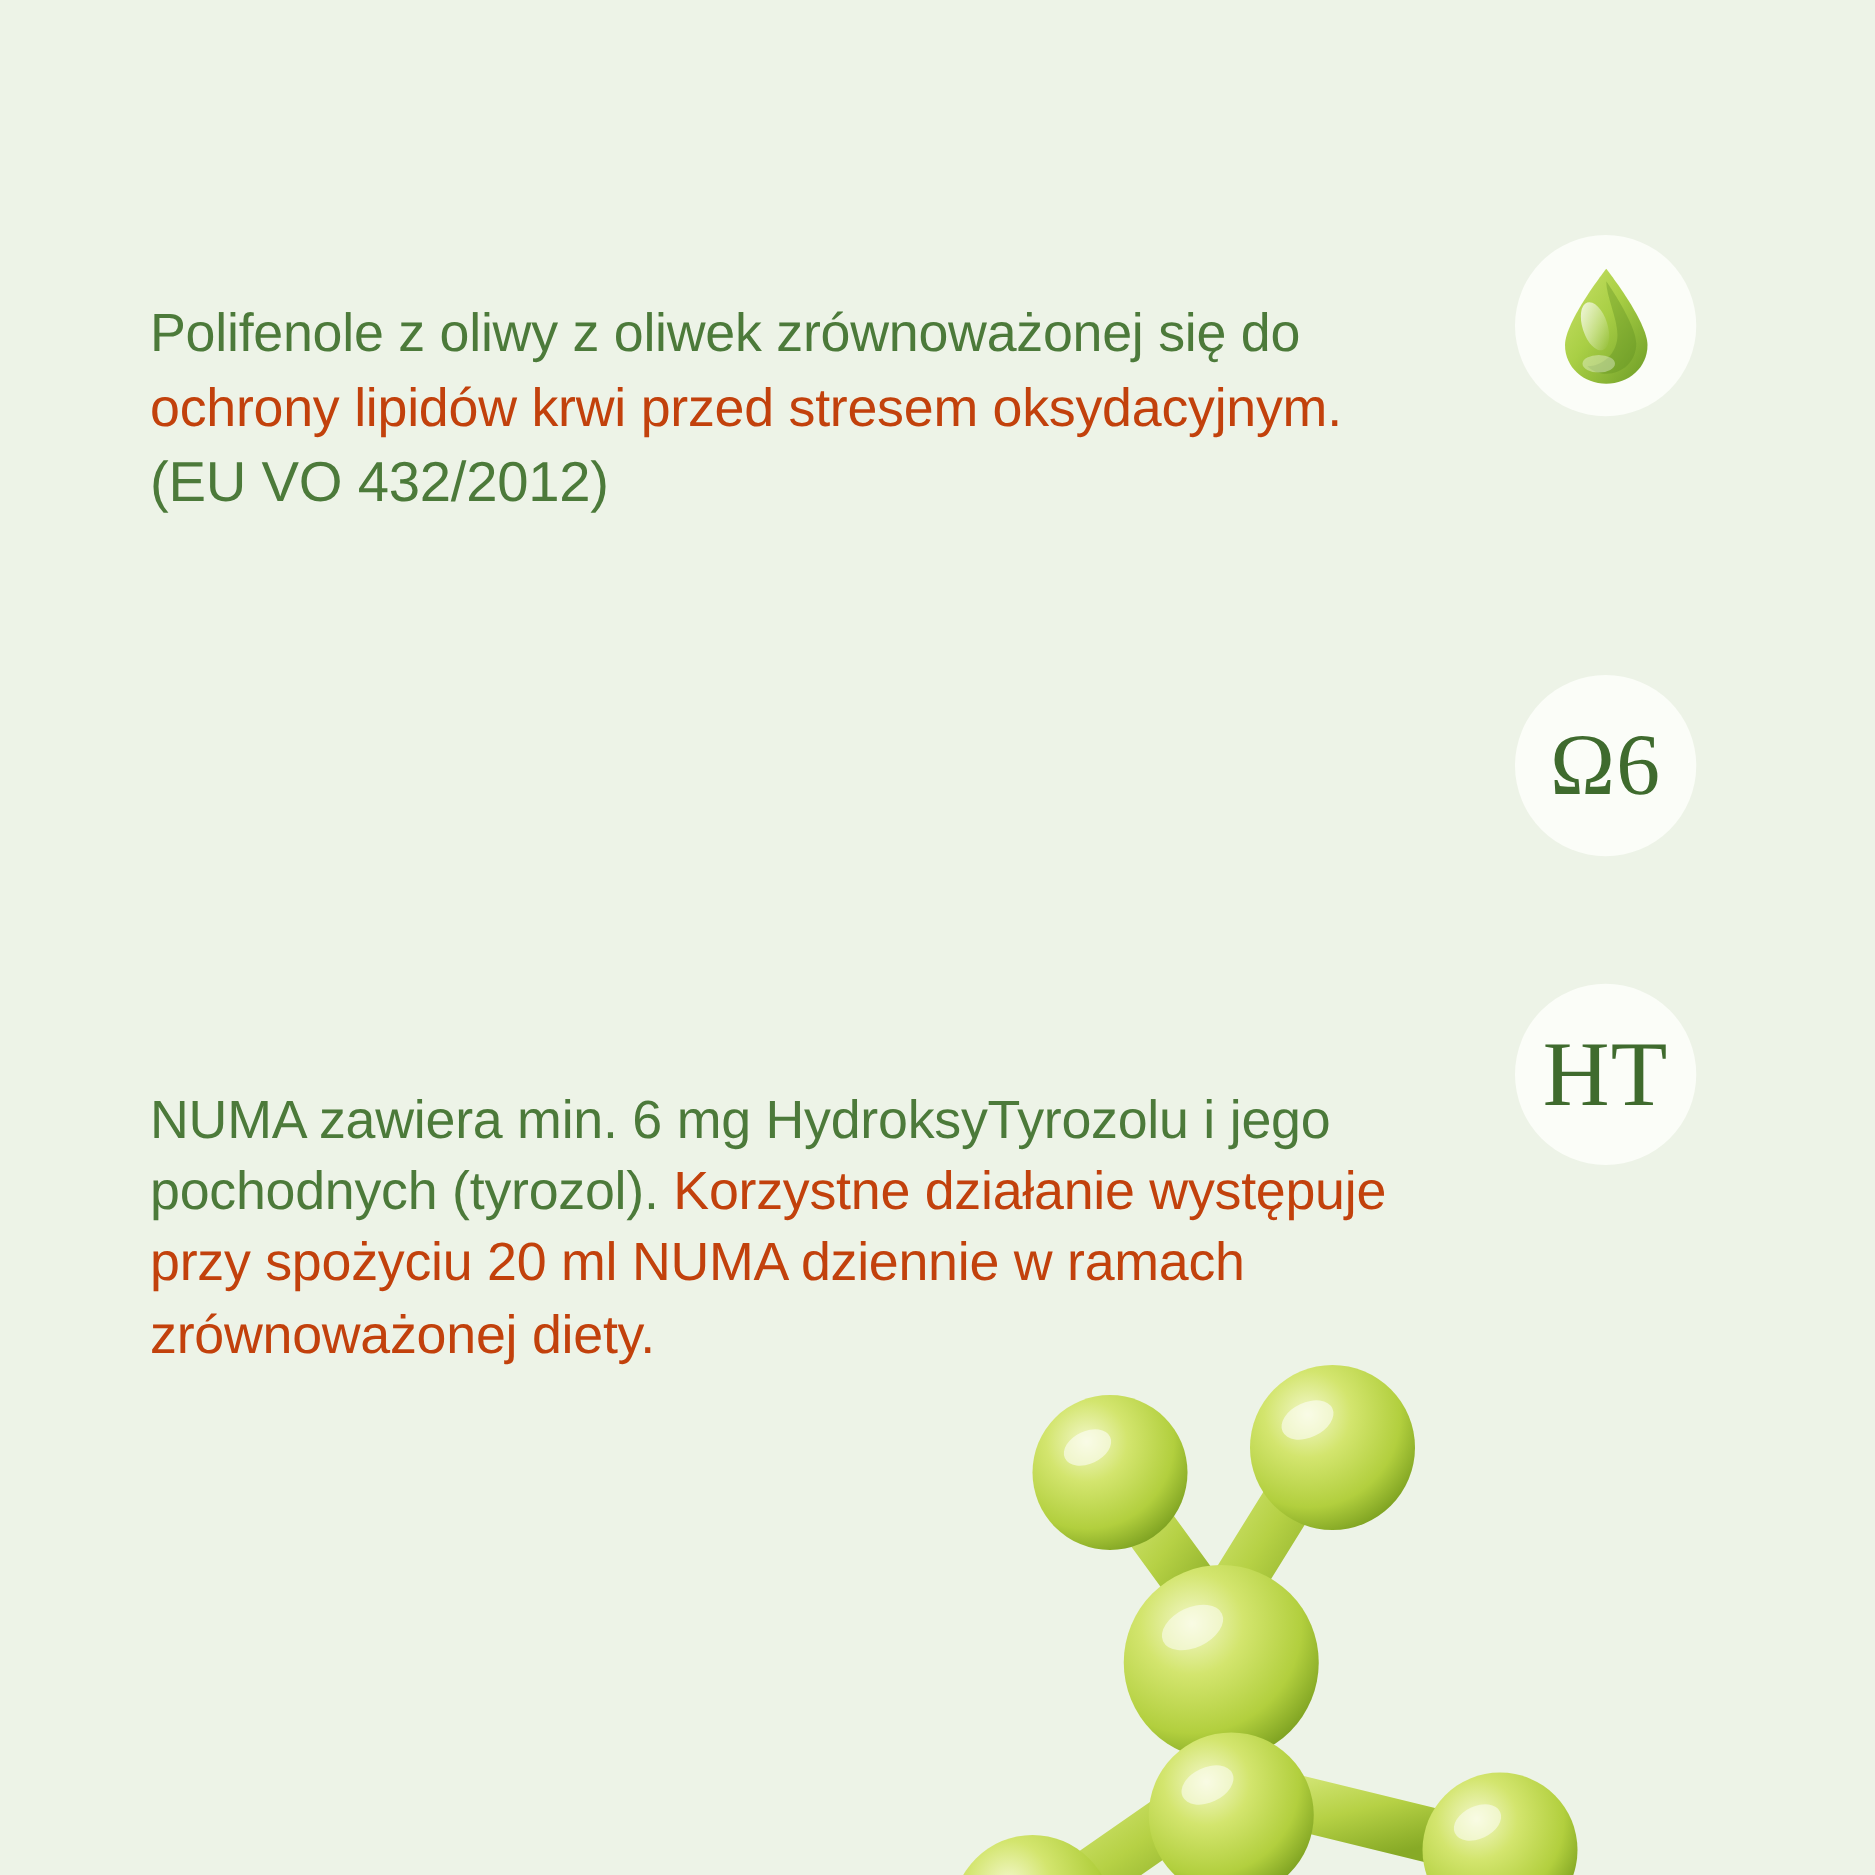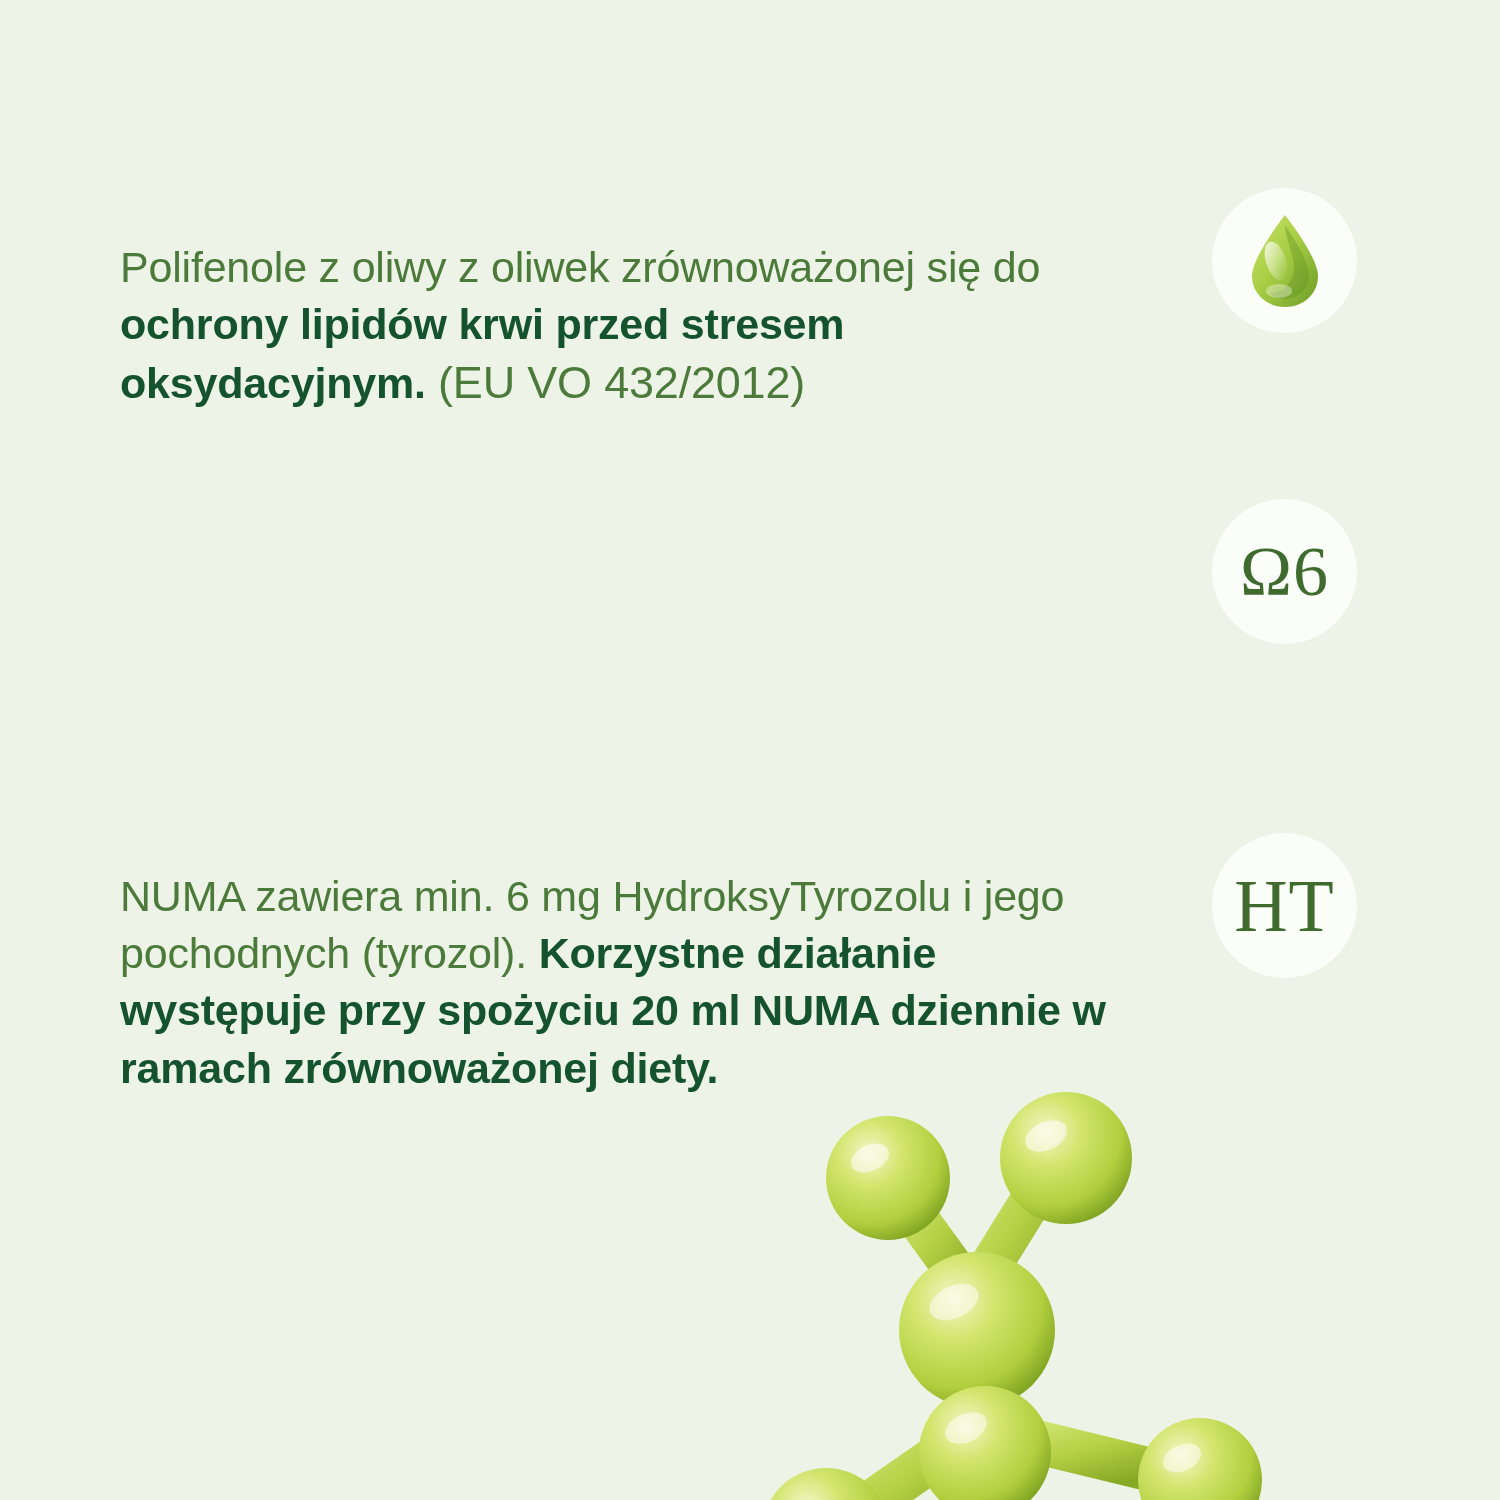--- a/index.html
+++ b/index.html
@@ -33,22 +33,22 @@
 
   .claim-text {
     width: 1020px;
     color: #4c7a3a;
     font-size: 43px;
     line-height: 1.33;
     letter-spacing: -0.2px;
     font-weight: 400;
   }
   .claim-text b {
-    font-weight: 700;
-    color: #14532d;
+    font-weight: 400;
+    color: #c2410c;
   }
   .claim-text .small {
     font-size: 45px;
     font-weight: 400;
     color: #4c7a3a;
   }
 
   
   .badge {
     position: absolute;
@@ -68,23 +68,23 @@
     line-height: 1;
     letter-spacing: 1px;
   }
   .badge-label.omega {
     font-size: 70px;
   }
 
   #claim-1 { top: 196px; }
   #badge-1 { top: 188px; }
   #claim-2 { top: 512px; }
-  #badge-2 { top: 499px; }
+  #badge-2 { top: 540px; }
   #claim-3 { top: 825px; }
-  #badge-3 { top: 833px; }
+  #badge-3 { top: 787px; }
 
   
   .drop-svg { display:block; }
 
   
   .molecule {
     position: absolute;
     right: 150px;
     bottom: -10px;
     width: 620px;

